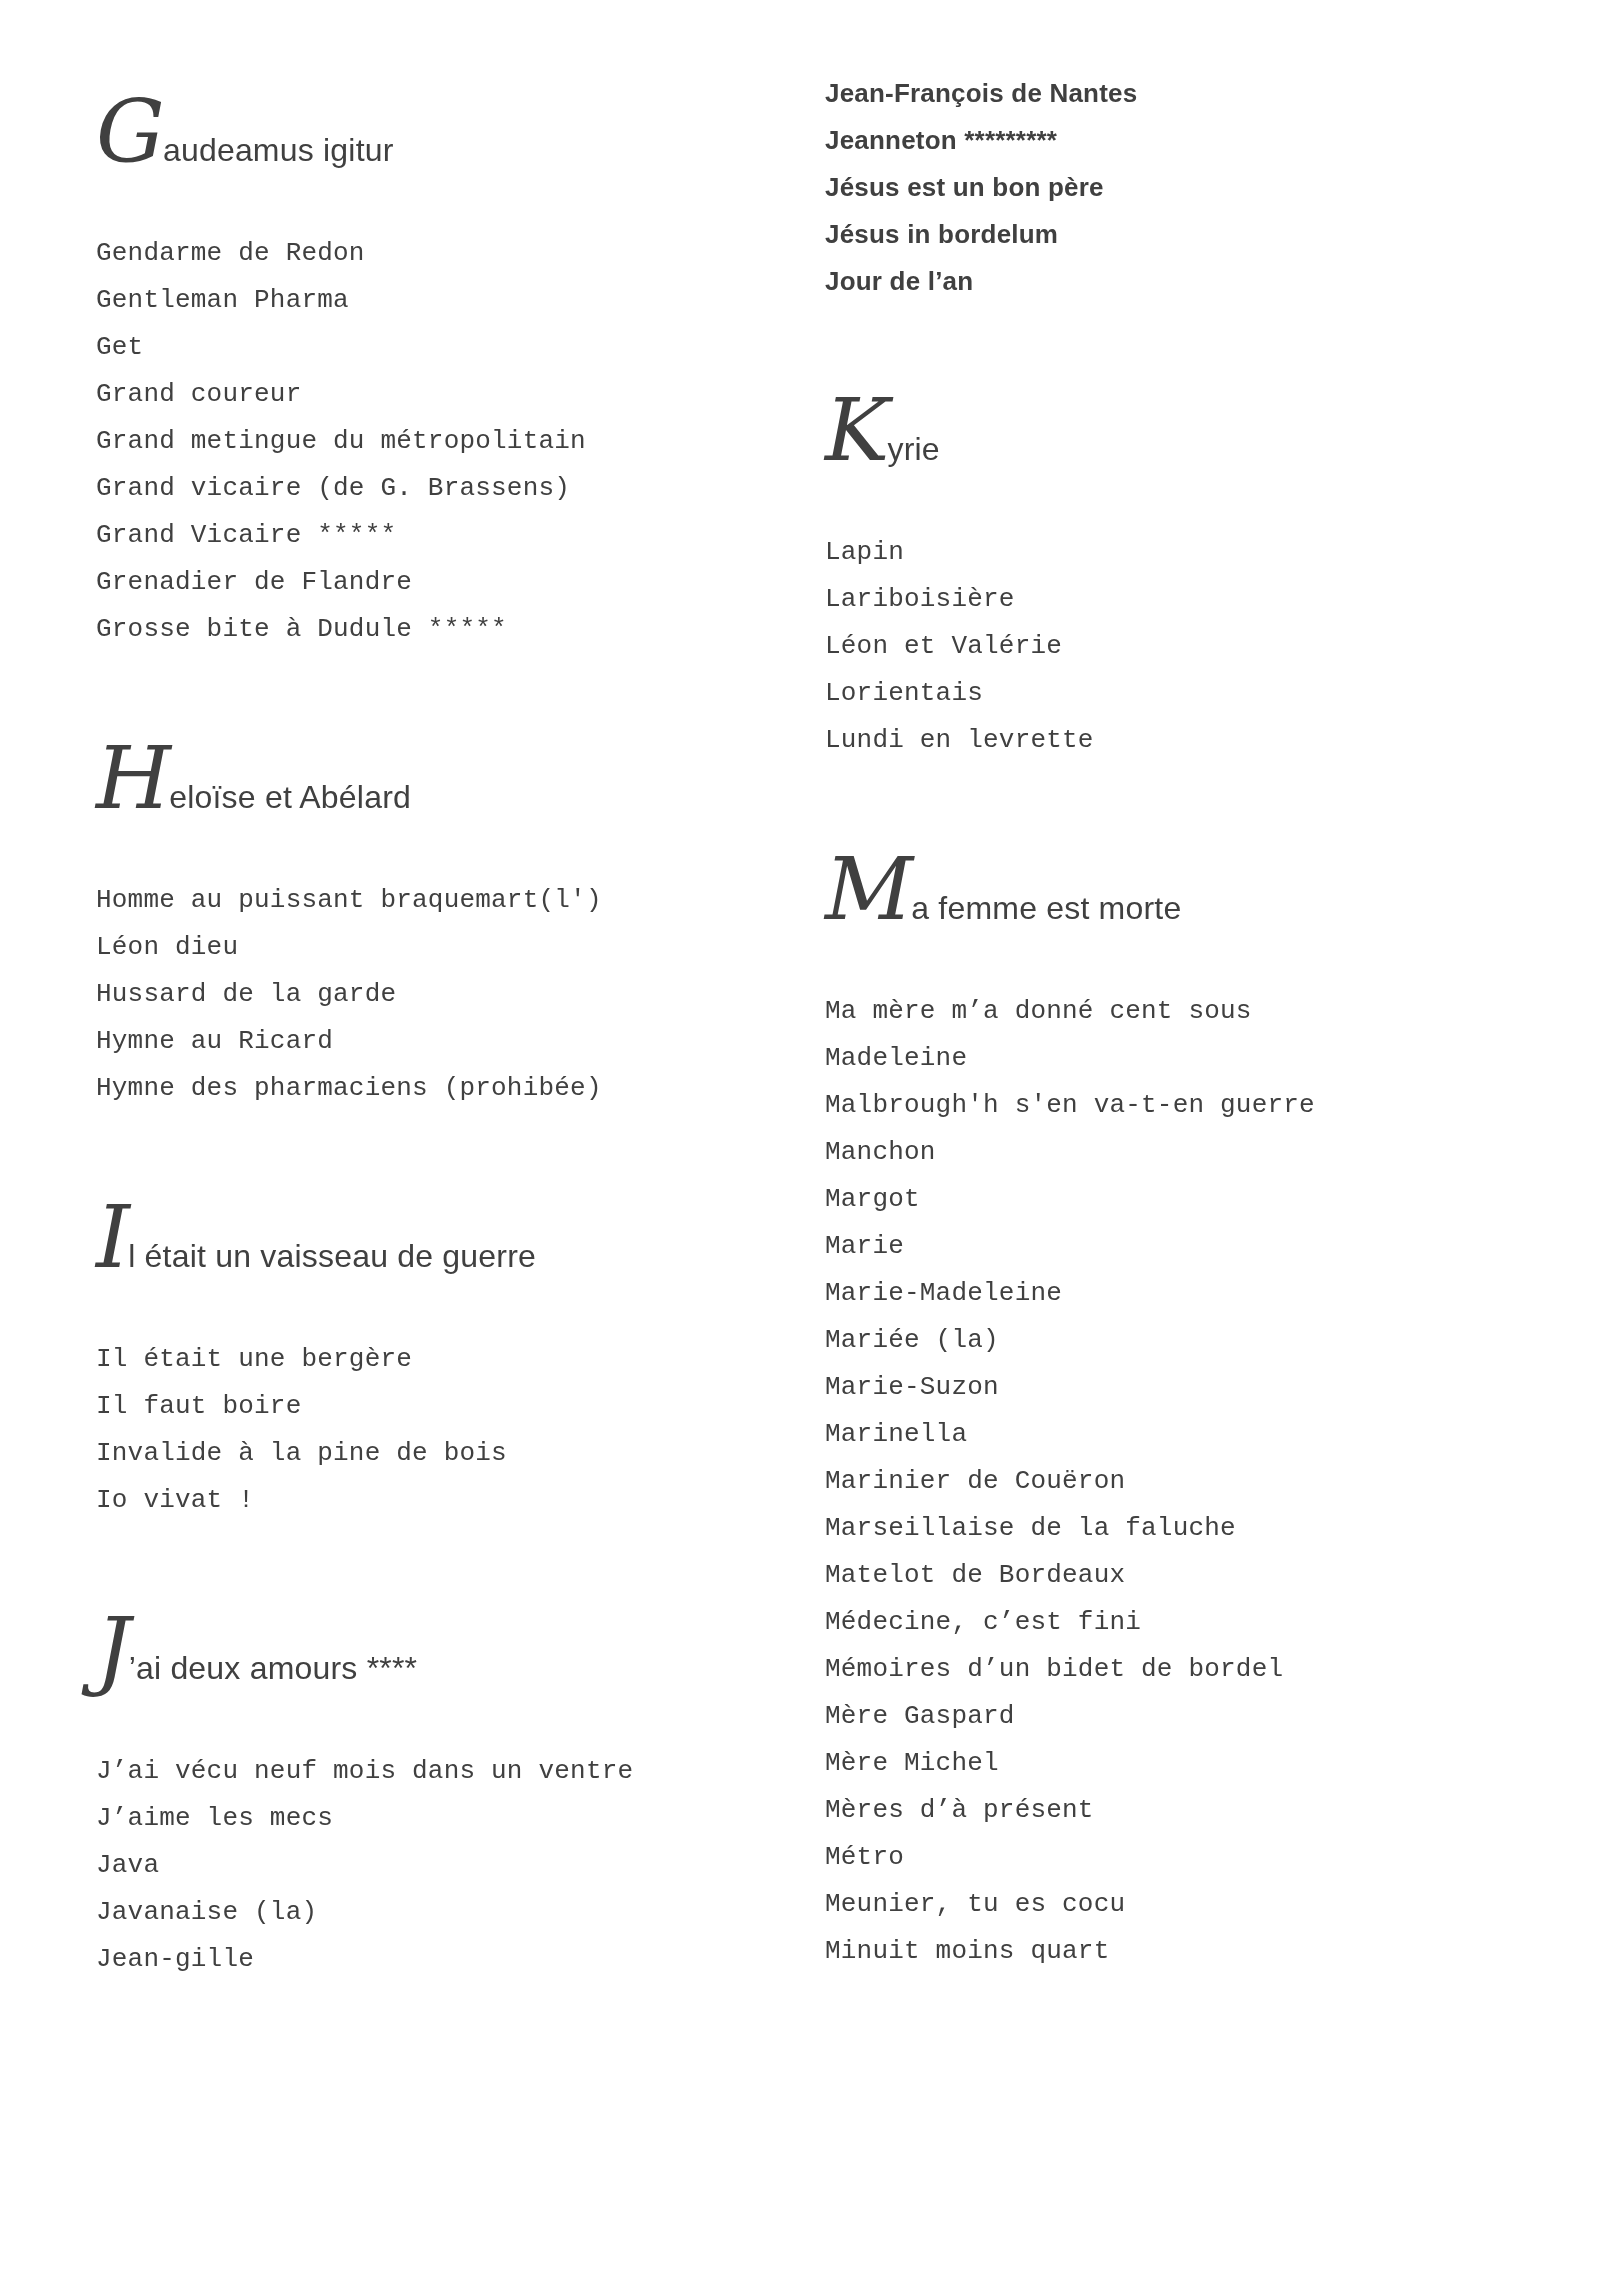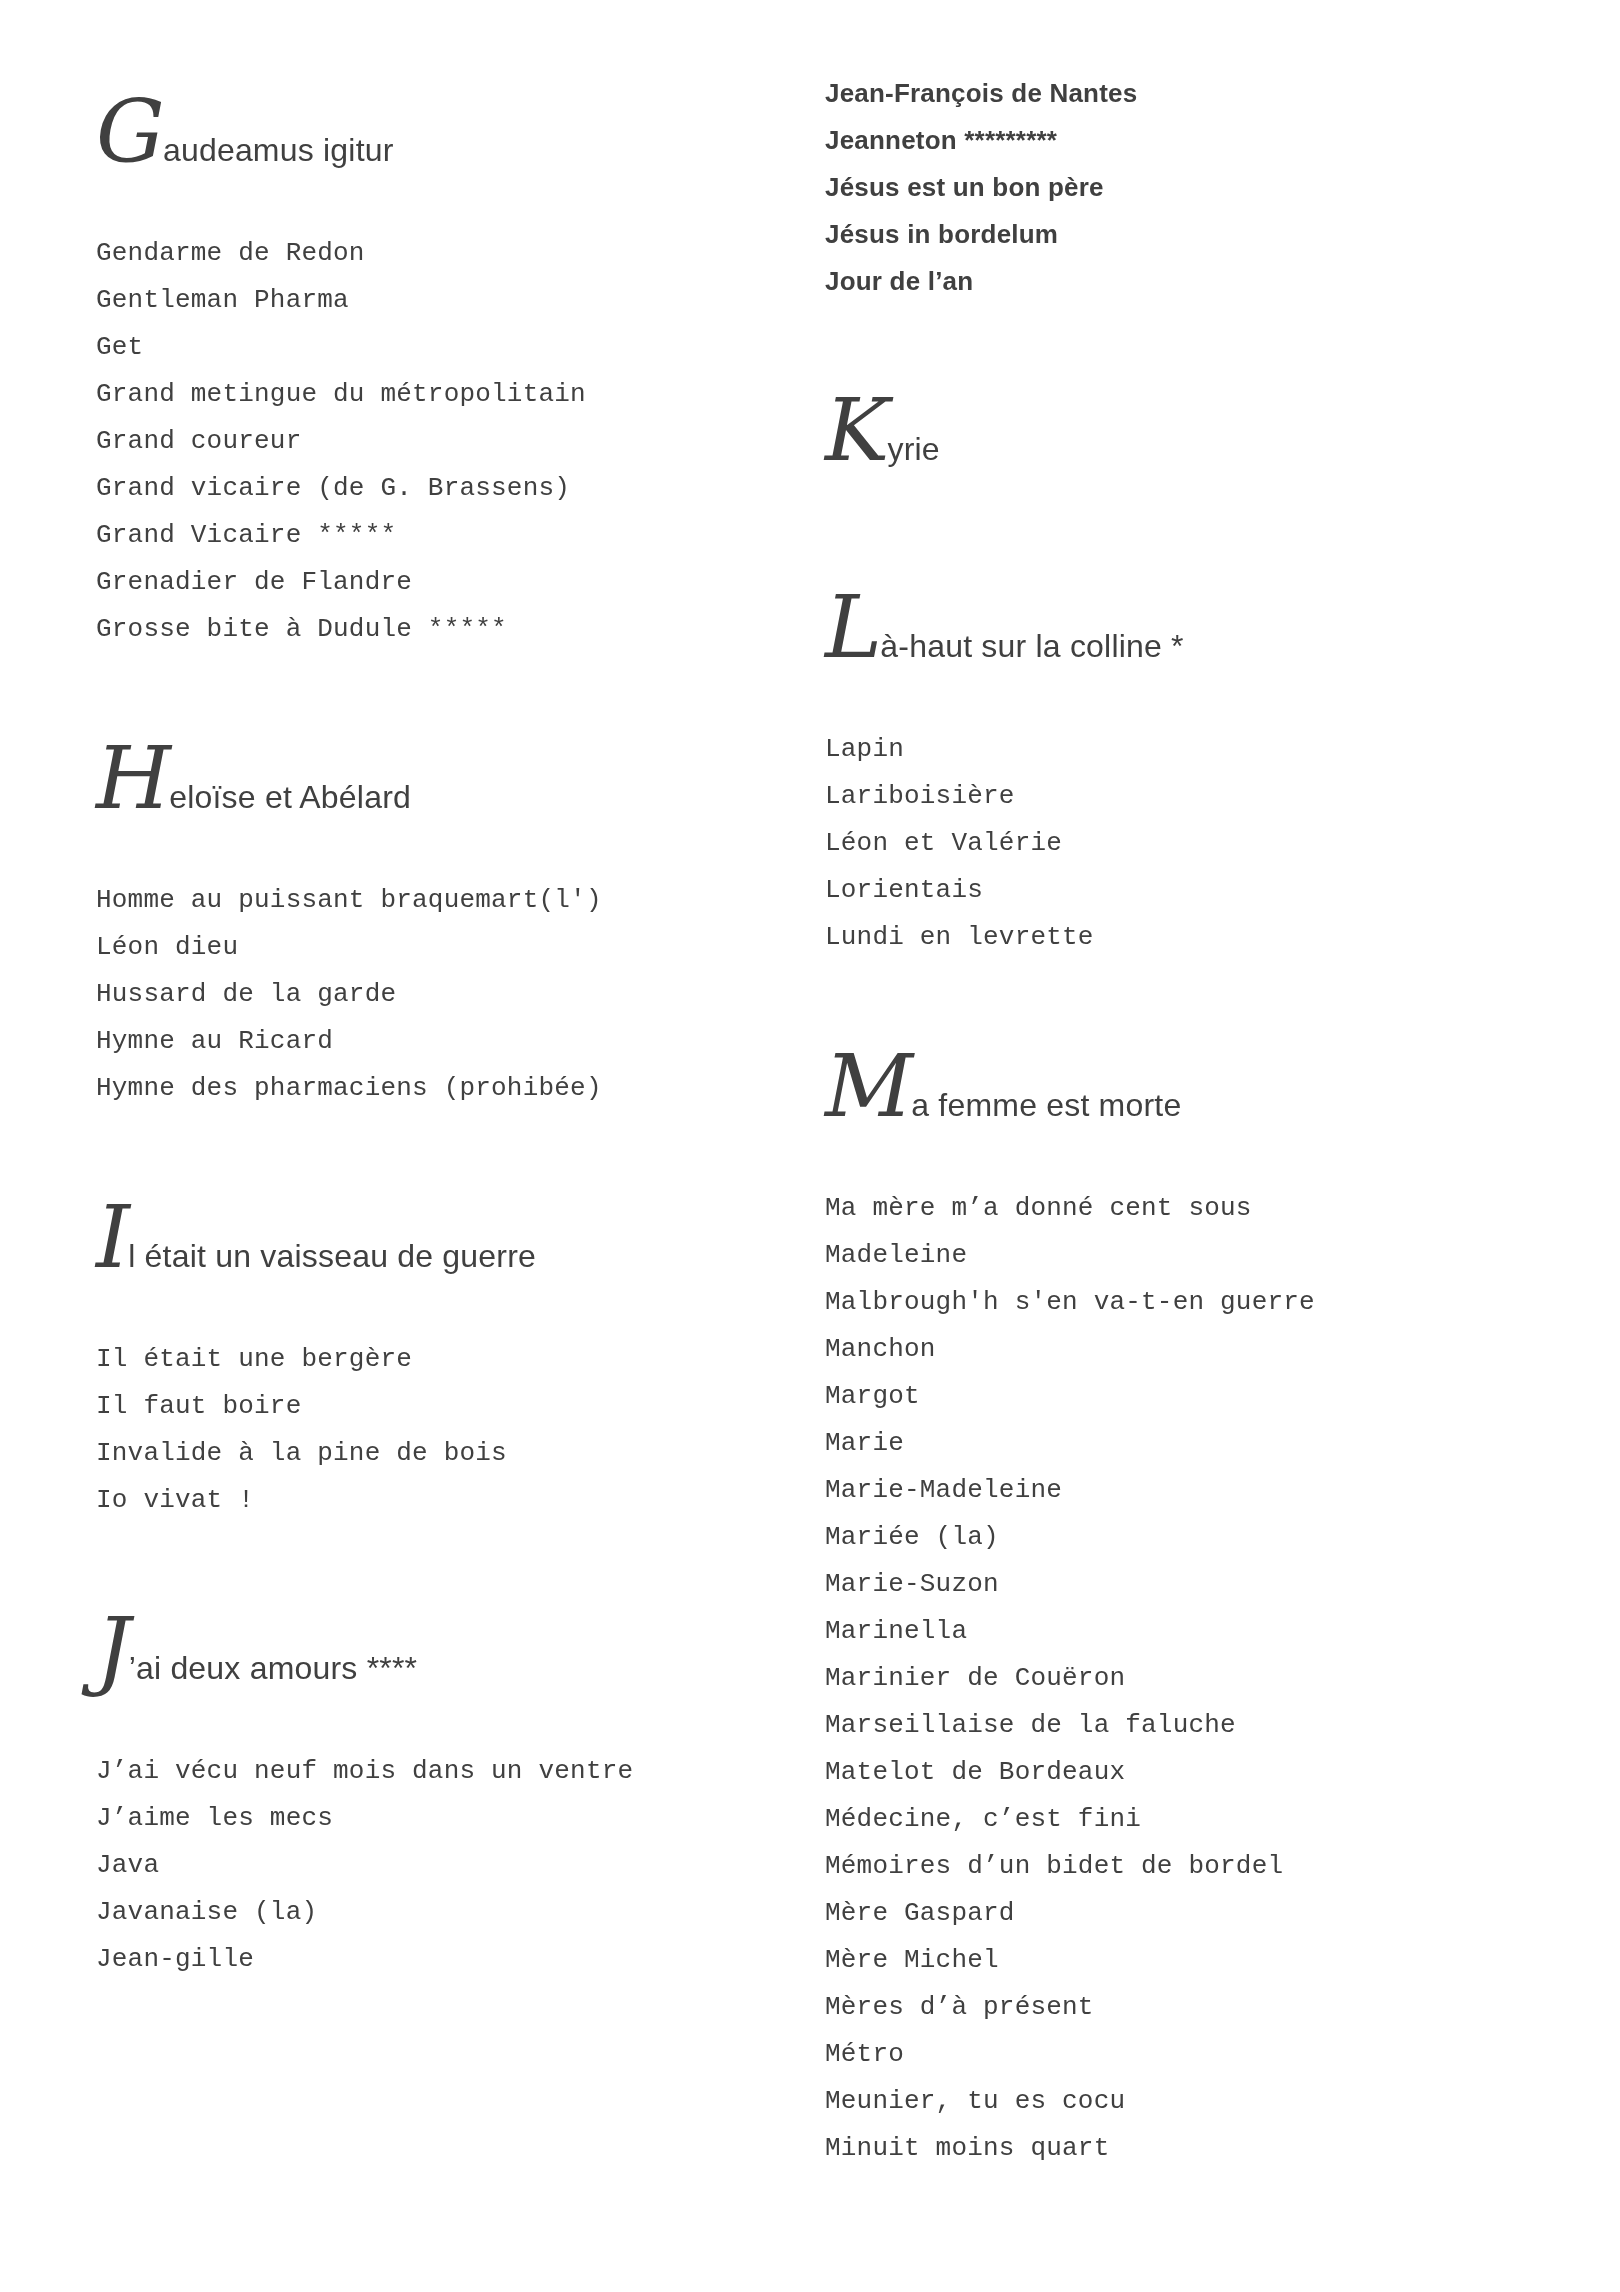--- a/index.html
+++ b/index.html
@@ -58,22 +58,22 @@
 </head>
 <body>
 
 <div class="page">
   <div class="col col-left">
       <div class="section-header"><span class="initial">G</span><span class="header-rest">audeamus igitur</span></div>
       <ul class="song-list">
         <li class="song-item">Gendarme de Redon</li>
         <li class="song-item">Gentleman Pharma</li>
         <li class="song-item">Get</li>
+        <li class="song-item">Grand coureur</li>
         <li class="song-item">Grand metingue du métropolitain</li>
-        <li class="song-item">Grand coureur</li>
         <li class="song-item">Grand vicaire (de G. Brassens)</li>
         <li class="song-item">Grand Vicaire *****</li>
         <li class="song-item">Grenadier de Flandre</li>
         <li class="song-item">Grosse bite à Dudule *****</li>
       </ul>
       <div class="section-header"><span class="initial">H</span><span class="header-rest">eloïse et Abélard</span></div>
       <ul class="song-list">
         <li class="song-item">Homme au puissant braquemart(l')</li>
         <li class="song-item">Léon dieu</li>
         <li class="song-item">Hussard de la garde</li>
@@ -98,21 +98,20 @@
     </div>
   <div class="col col-right">
       <ul class="song-list">
         <li class="song-item">Jean-François de Nantes</li>
         <li class="song-item">Jeanneton *********</li>
         <li class="song-item">Jésus est un bon père</li>
         <li class="song-item">Jésus in bordelum</li>
         <li class="song-item">Jour de l’an</li>
       </ul>
       <div class="section-header"><span class="initial">K</span><span class="header-rest">yrie</span></div>
-      <div class="section-header"><span class="initial">L</span><span class="header-rest">à-haut sur la colline *</span></div>
       <ul class="song-list">
         <li class="song-item">Lapin</li>
         <li class="song-item">Lariboisière</li>
         <li class="song-item">Léon et Valérie</li>
         <li class="song-item">Lorientais</li>
         <li class="song-item">Lundi en levrette</li>
       </ul>
       <div class="section-header"><span class="initial">M</span><span class="header-rest">a femme est morte</span></div>
       <ul class="song-list">
         <li class="song-item">Ma mère m’a donné cent sous</li>

